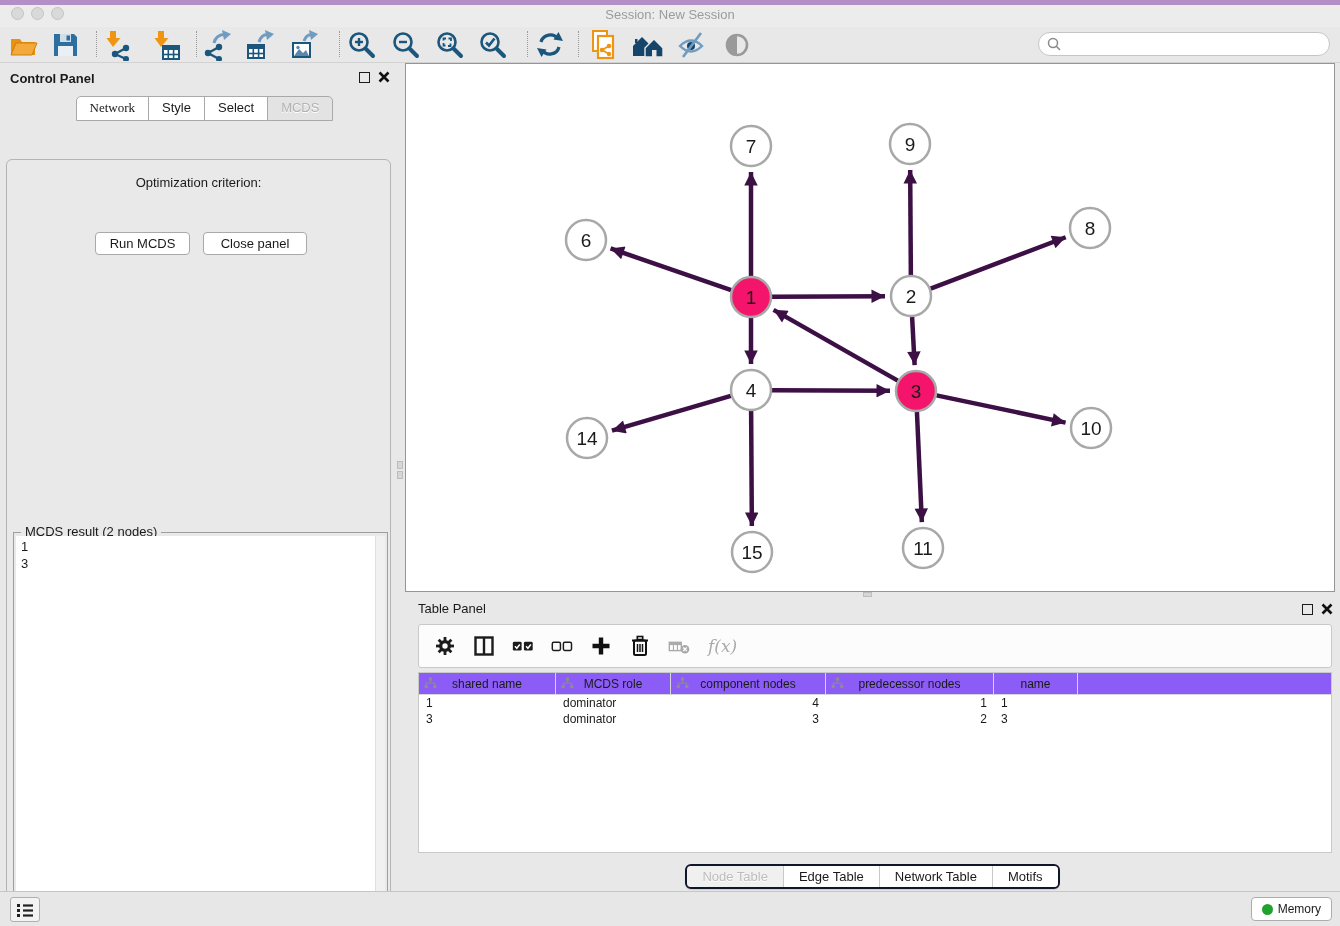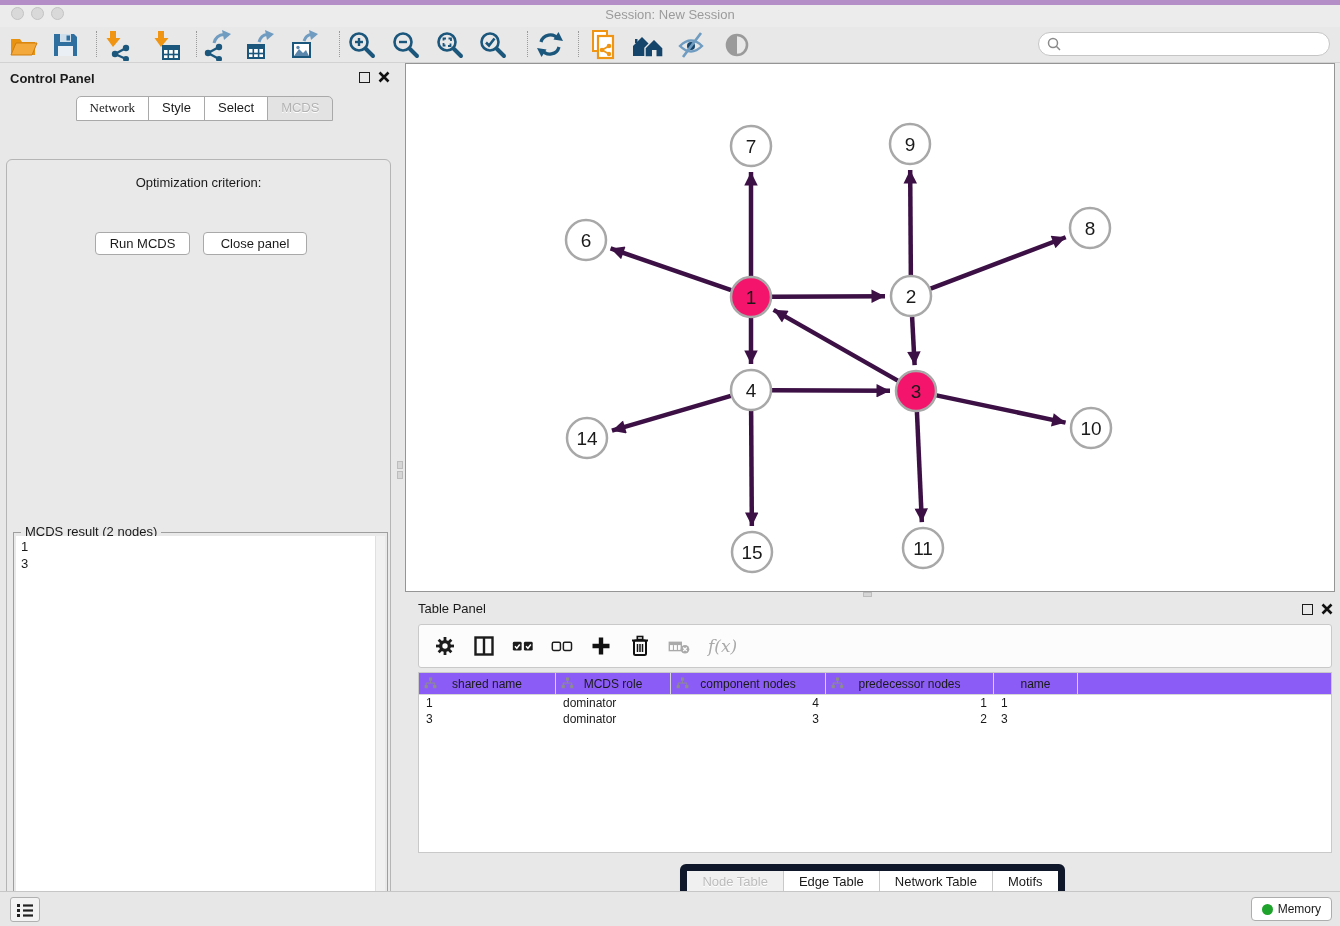--- a/index.html
+++ b/index.html
@@ -70,21 +70,21 @@
   #tp-table{position:absolute;left:13px;top:75px;width:914px;height:181px;background:#fff;border:1px solid #c9c9c9;box-sizing:border-box;}
   #tp-thead{display:flex;height:21px;background:#8b5cf6;border-bottom:1px solid #d6d6d6;}
   .thcell{position:relative;border-right:1px solid #d6d6d6;box-sizing:border-box;display:flex;align-items:center;justify-content:center;font-size:12px;}
   .thcell .hicon{position:absolute;left:5px;top:4px;}
   .c0{width:137px}.c1{width:115px}.c2{width:155px}.c3{width:168px}.c4{width:84px}
   .trow{display:flex;height:16px;font-size:12px;}
   .tcell{box-sizing:border-box;overflow:hidden;white-space:nowrap;padding:1px 7px 0 7px;}
   .tcell.c0,.tcell.c1,.tcell.c4{text-align:left}
   .tcell.c2,.tcell.c3{text-align:right}
   #tp-tabs{position:absolute;left:0;width:100%;top:267px;display:flex;justify-content:center;}
-  #tp-tabs-group{display:inline-flex;border:7px solid #0f172a;border-radius:6px;overflow:hidden;background:#ec4899;
+  #tp-tabs-group{display:inline-flex;border:2px solid #0f172a;border-radius:6px;overflow:hidden;background:#ec4899;
      box-shadow:0 1px 1px rgba(0,0,0,0.12);text-align:center;}
   .tp-tab{padding:0 15px;font-size:13px;line-height:21px;border-left:1px solid #c9c9c9;background:#fff;}
   .tp-tab:first-child{border-left:none}
   .tp-tab.sel{color:#bcbcbc;background:#f0f0f0;text-shadow:0 1px 0 #fff;}
 
   
   #statusbar{left:0;top:891px;width:1340px;height:35px;background:#e7e7e7;border-top:1px solid #c6c6c6;box-sizing:border-box;}
   #list-btn{position:absolute;left:10px;top:5px;width:30px;height:25px;background:#f3f3f3;border:1px solid #b0b0b0;
      border-radius:3px;box-sizing:border-box;display:flex;align-items:center;justify-content:center;}
   #memory-btn{position:absolute;right:8px;top:5px;height:24px;background:#fff;border:1px solid #adadad;border-radius:4px;

